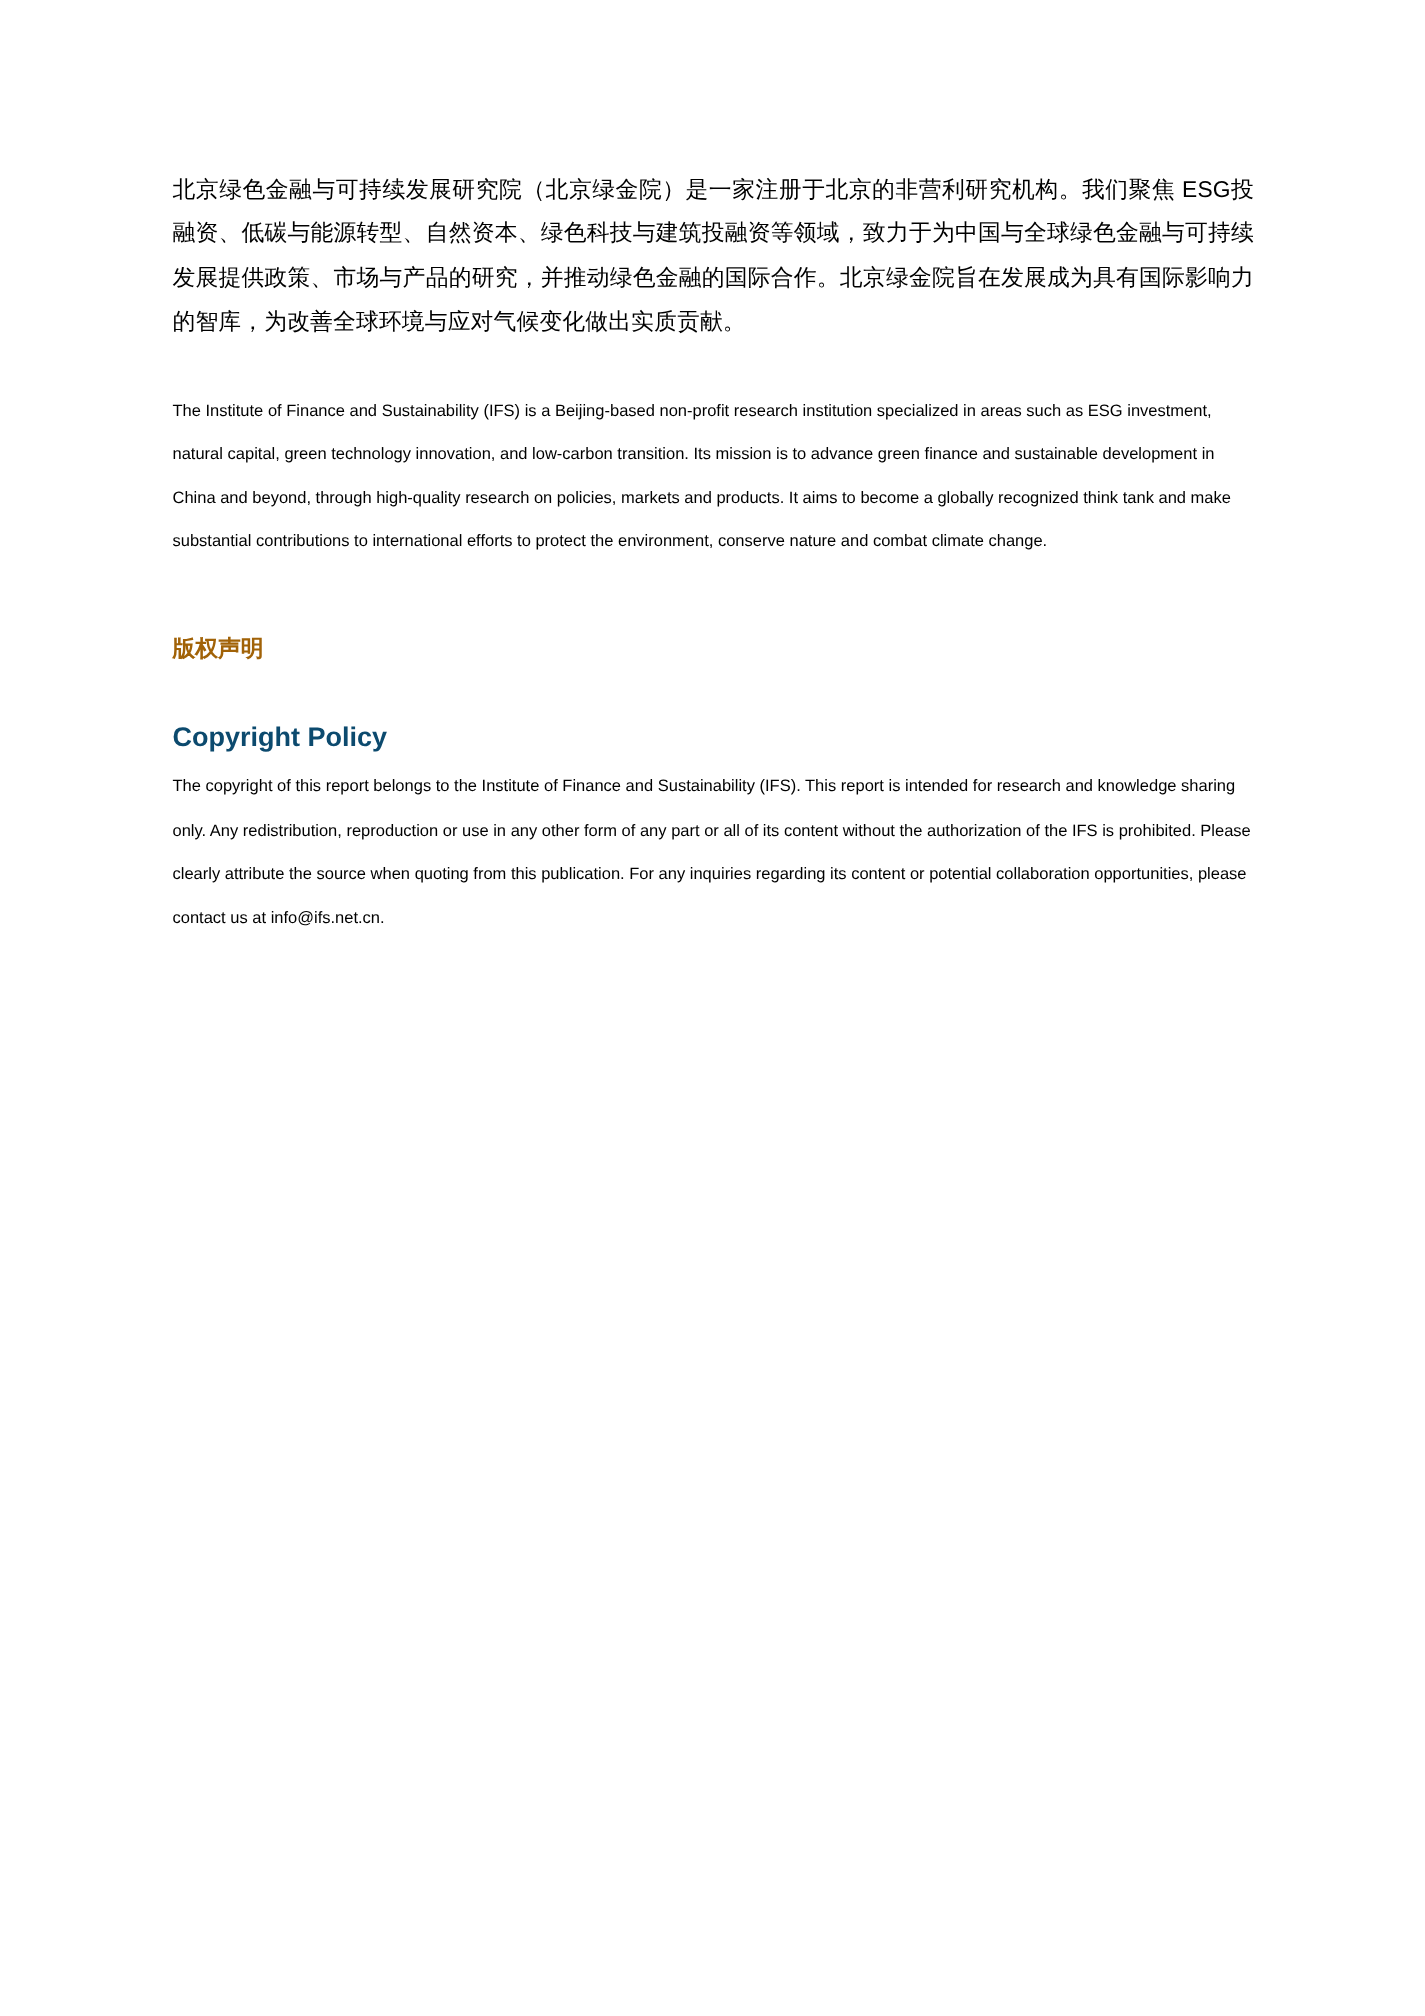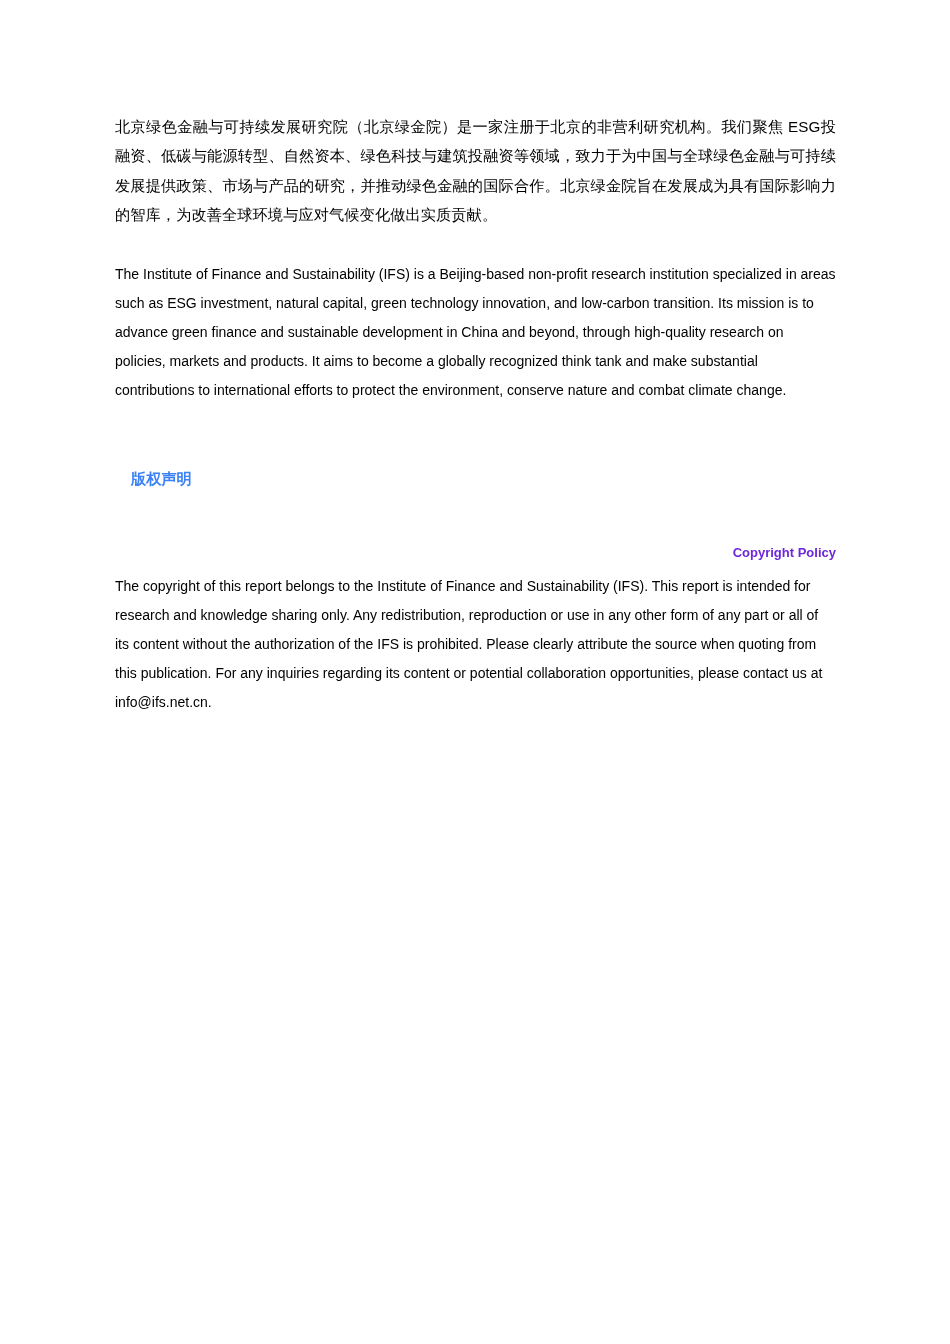--- a/index.html
+++ b/index.html
@@ -46,45 +46,44 @@
     text-align: justify;
     text-justify: inter-ideograph;
     letter-spacing: 0.1px;
     color: #000000;
     margin: 0;
   }
 
   
   .en-para {
     font-family: "Liberation Sans", "DejaVu Sans", sans-serif;
-    font-size: 14px;
+    font-size: 11px;
     line-height: 29.2px;
     text-align: left;
     color: #000000;
     margin: 0;
   }
 
   
   .heading-cn {
     font-family: "Liberation Sans", "DejaVu Sans", sans-serif;
     font-size: 15.2px;
     line-height: 26px;
     font-weight: bold;
-    color: #3b82f6;
-    margin: 16px;
+    color: #a16207;
+    margin: 0;
   }
 
   .heading-en {
     font-family: "Liberation Sans", "DejaVu Sans", sans-serif;
-    font-size: 13px;
+    font-size: 18px;
     line-height: 26px;
     font-weight: bold;
-    color: #6d28d9;
+    color: #0c4a6e;
     margin: 0;
-    text-align: right;
   }
 
   
   .gap-intro-en   { height: 30px; }
   .gap-en-section { height: 44px; }
   .gap-head-body  { height: 6px; }
   .gap-cn-en-sec  { height: 26px; }
 
   .spacer { width: 100%; }
 </style>

